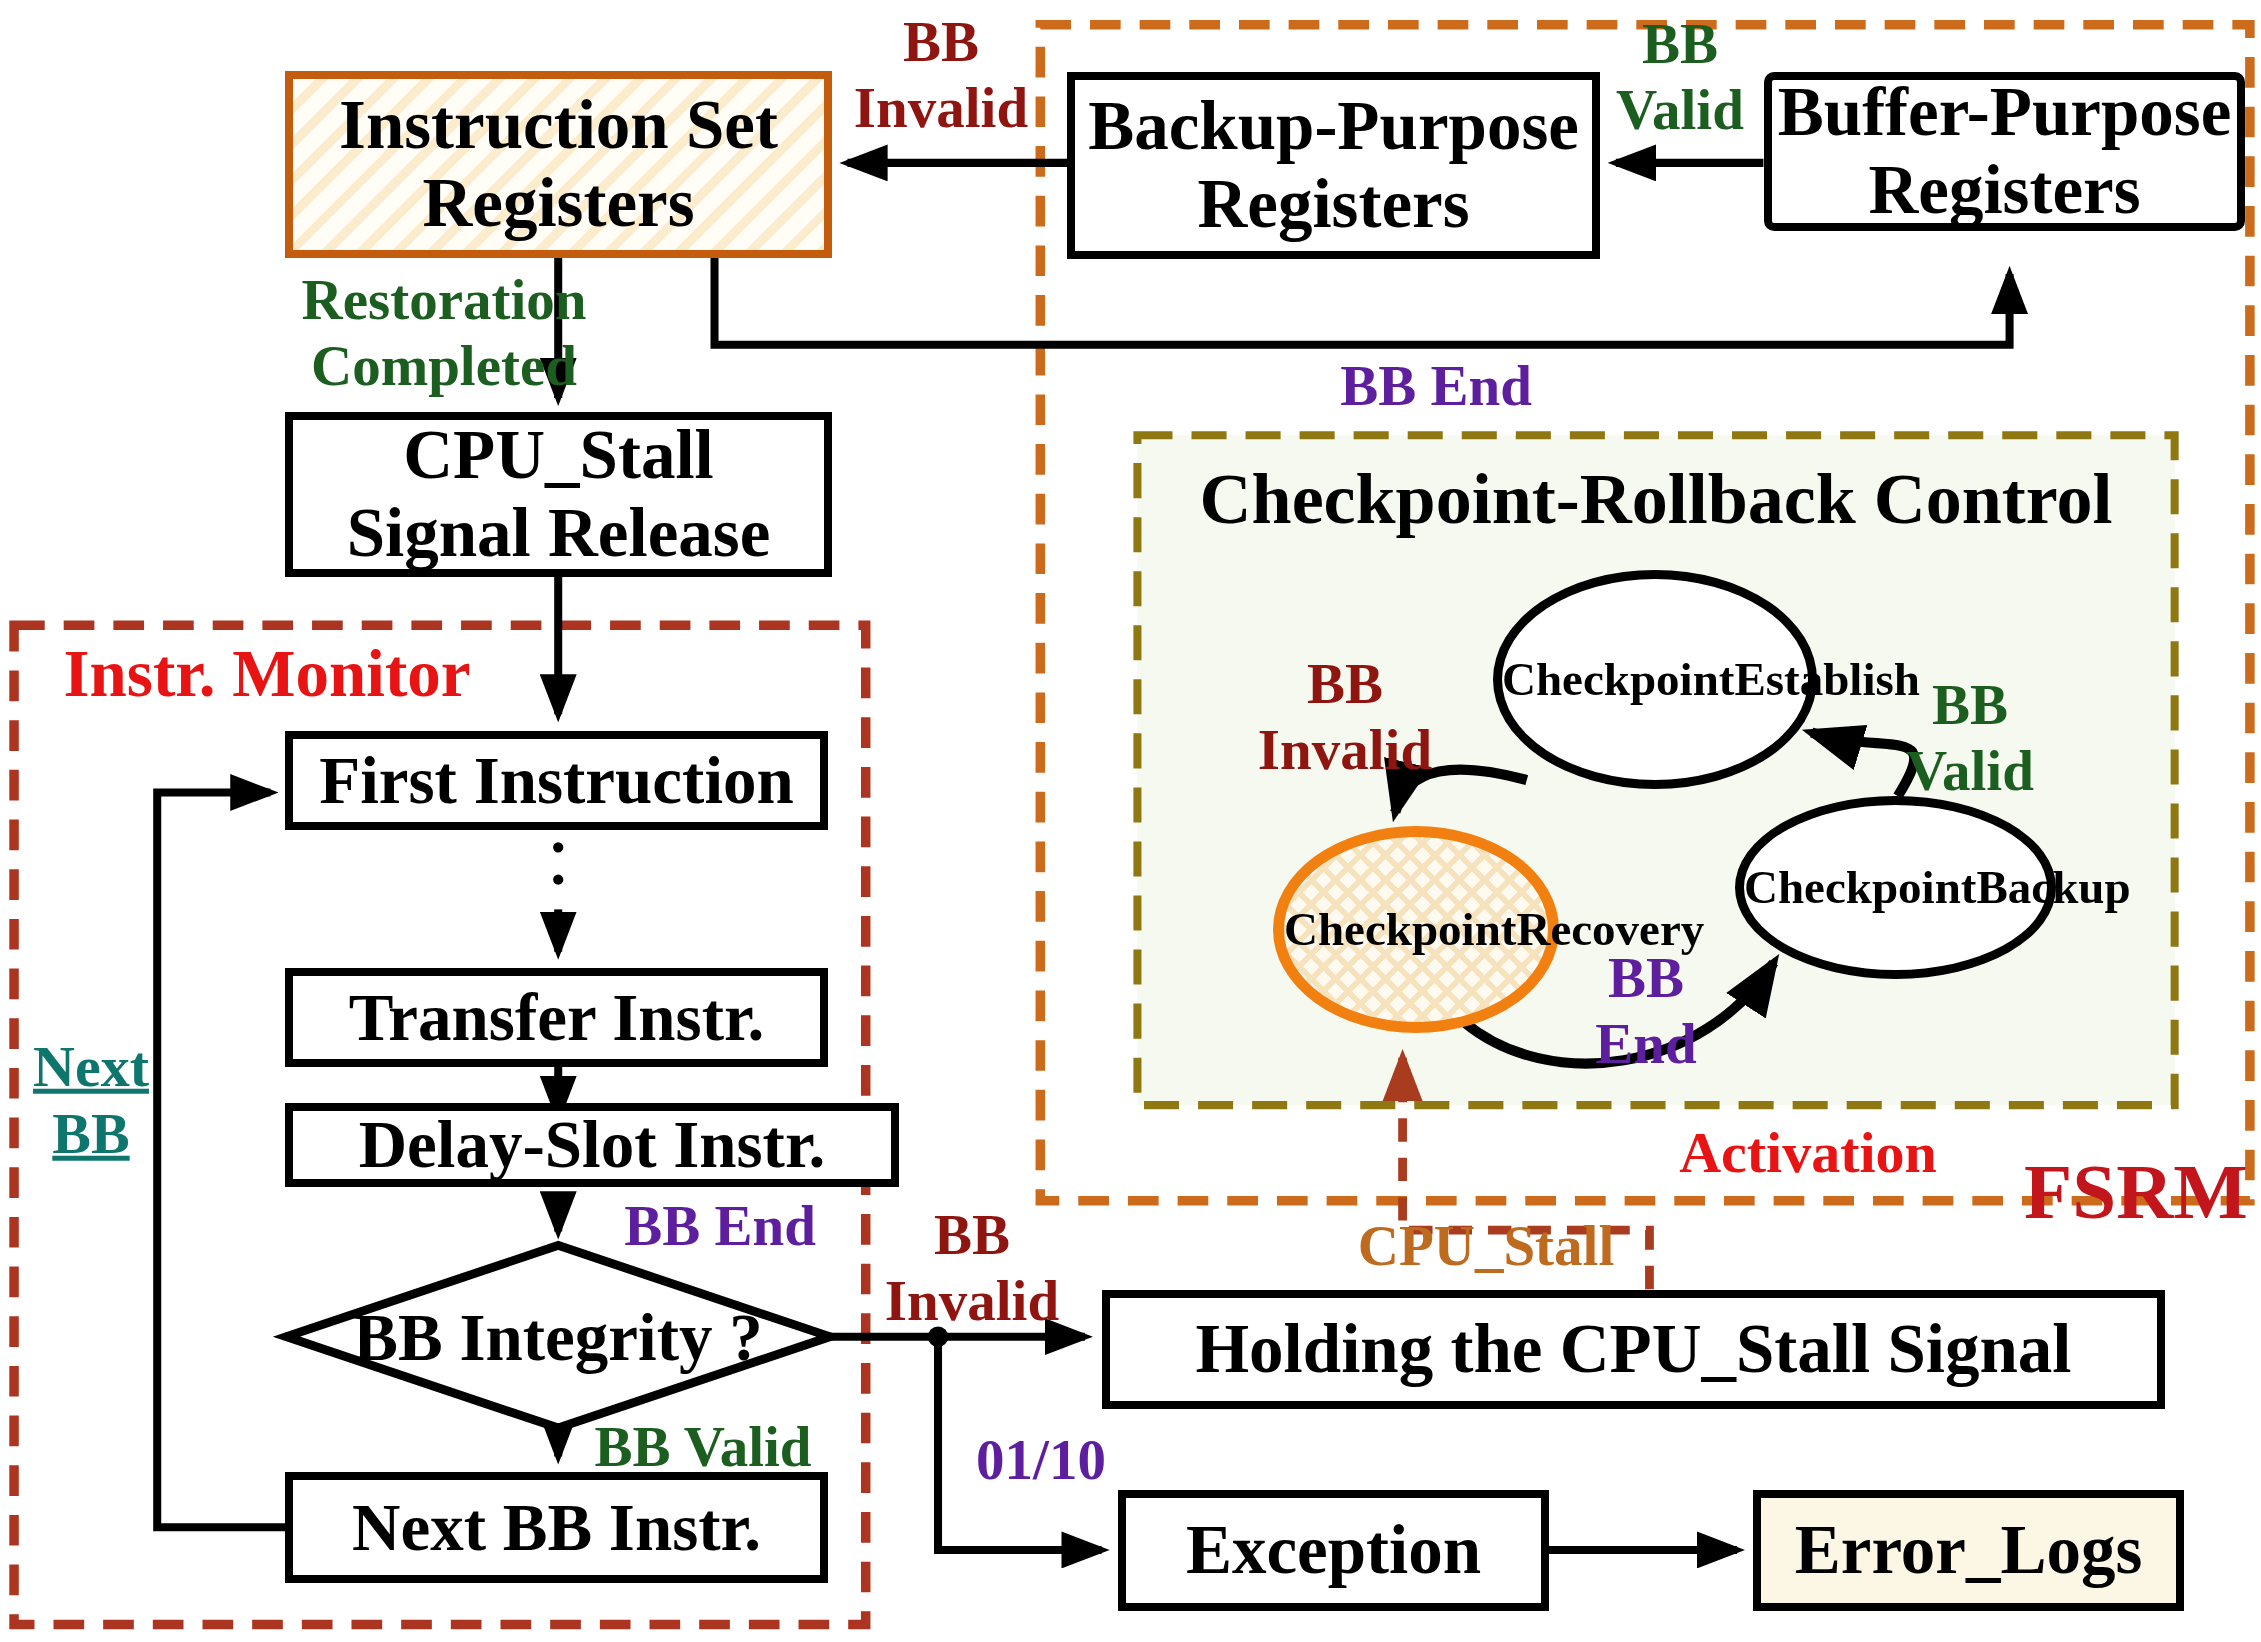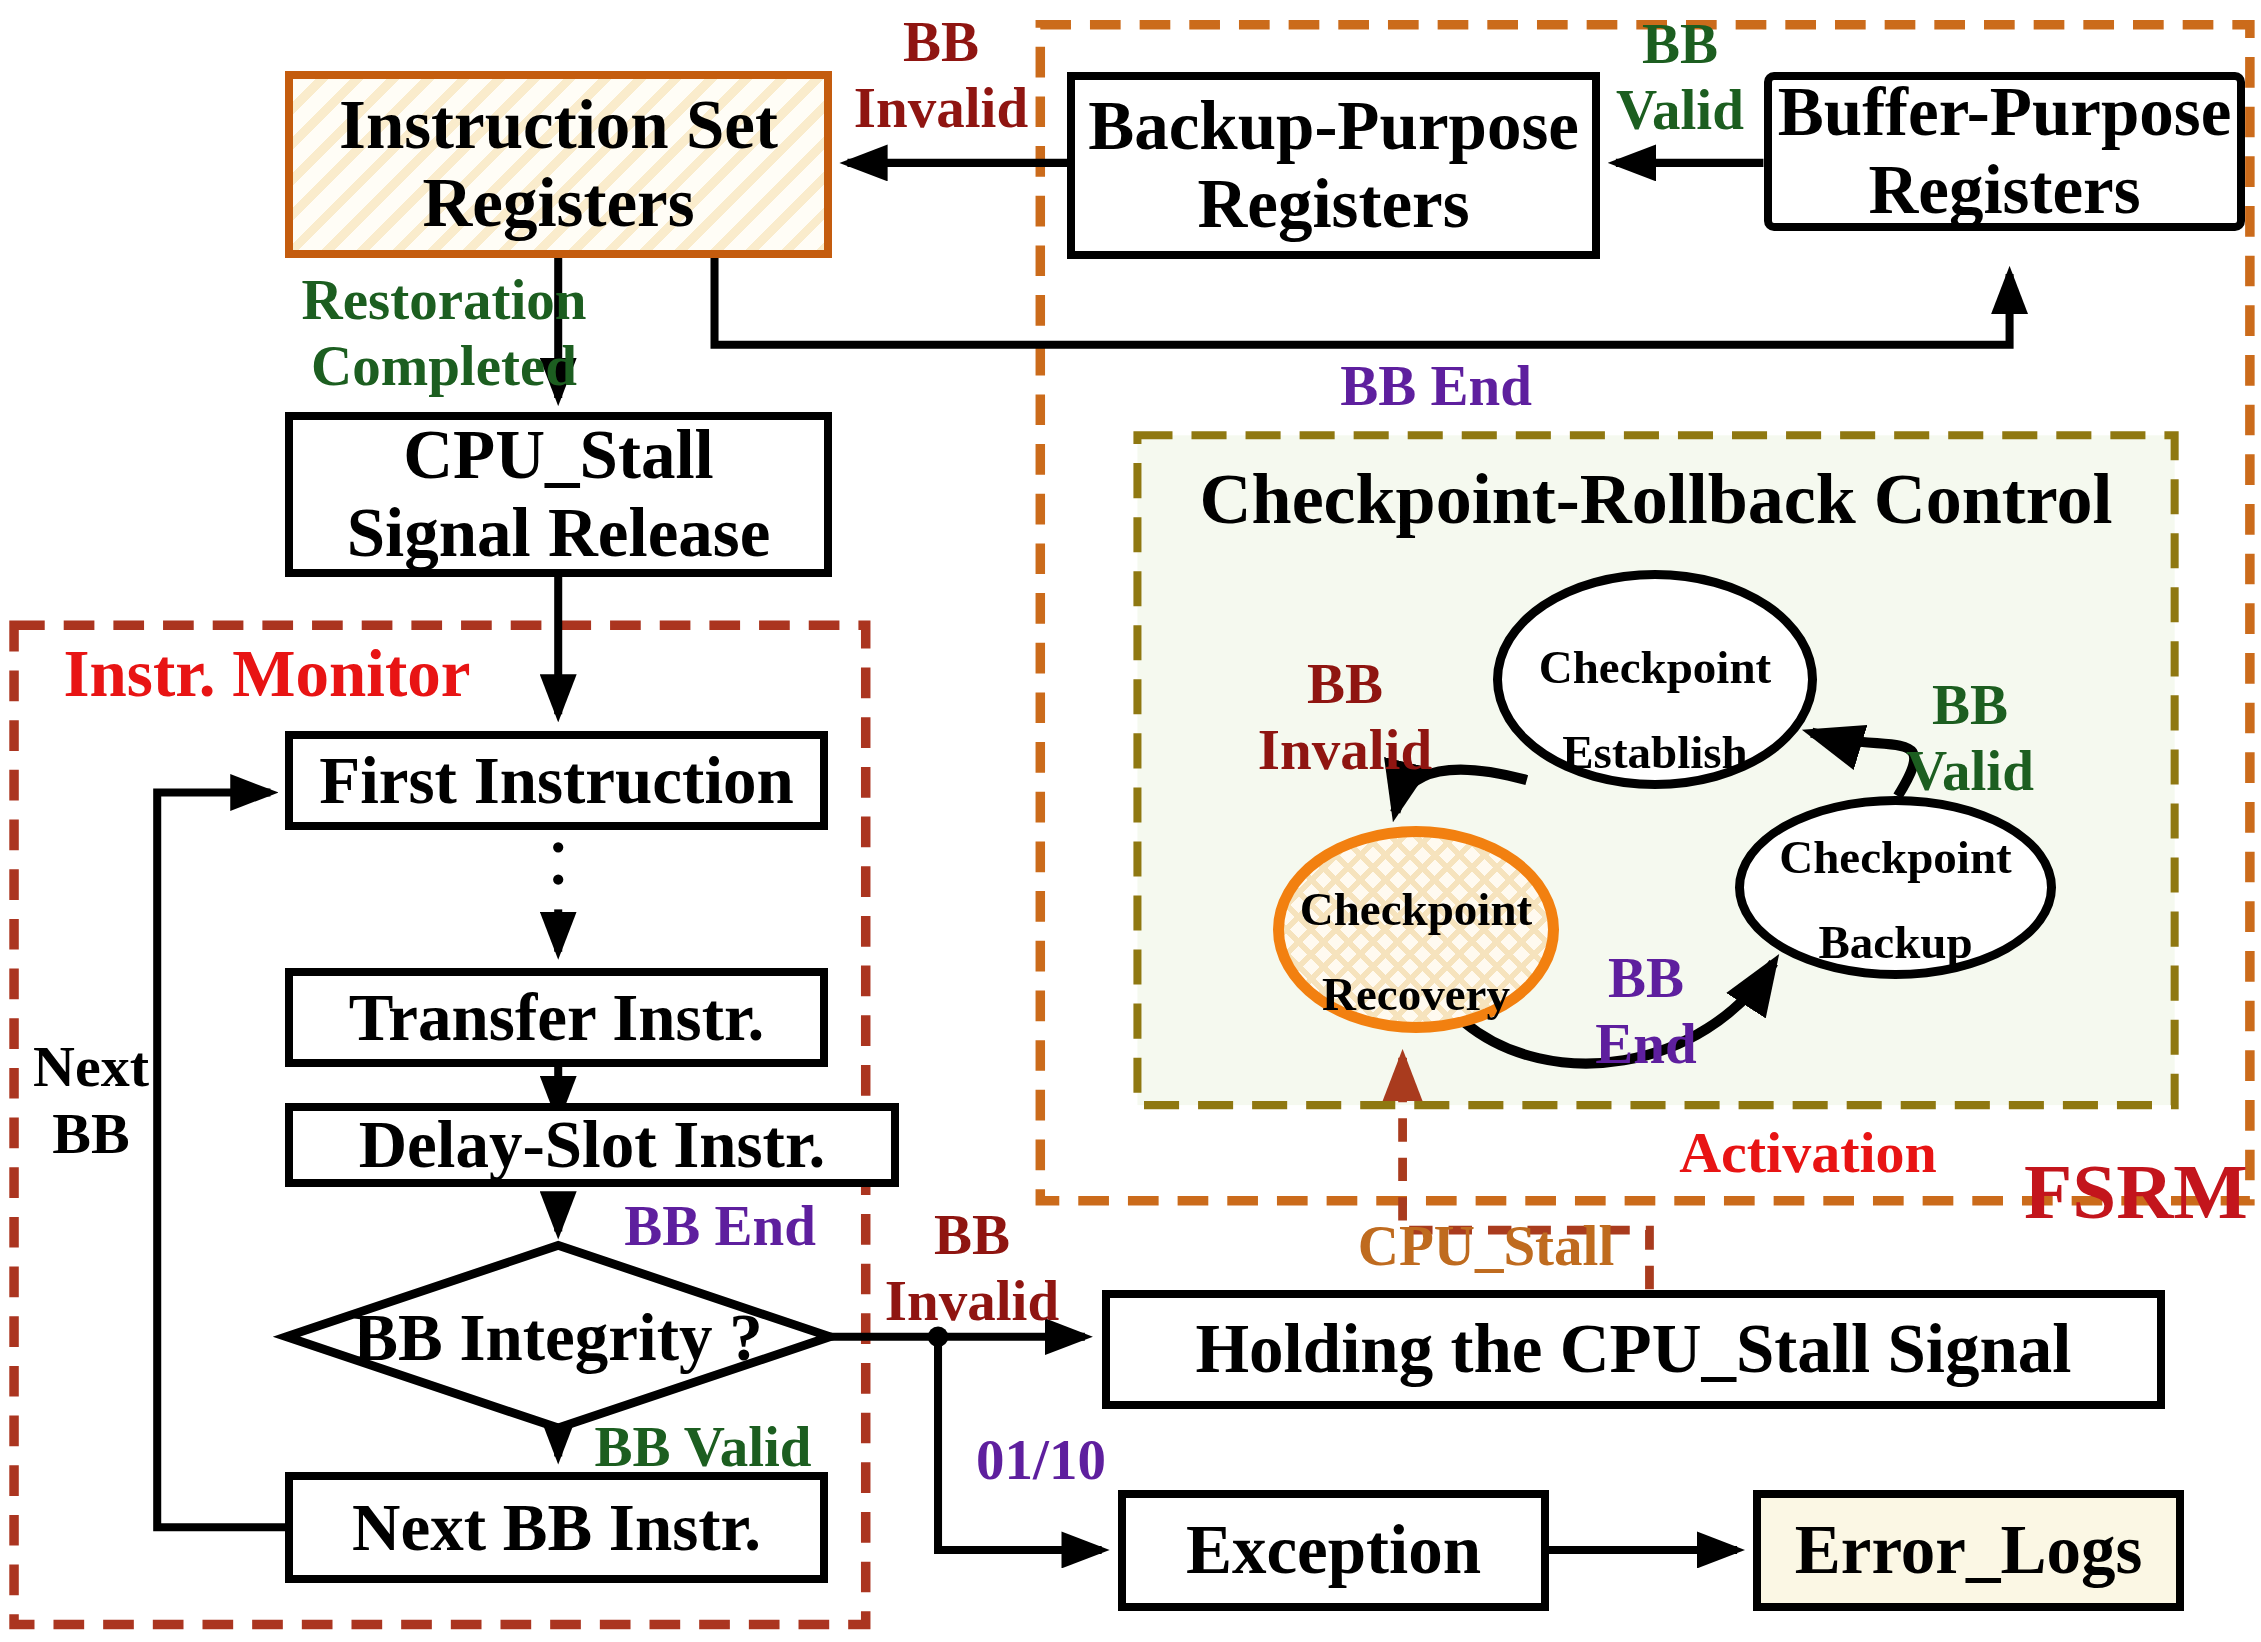--- a/index.html
+++ b/index.html
@@ -1,22 +1,22 @@
 <!DOCTYPE html>
 <html style="--accent_orange_box: #c45c0e; --fsrm_dash: #cb6b1b; --monitor_dash: #ab3520; --crc_dash: #8f7811; --crc_fill: #f5f9ef; --dark_red: #8f1511; --dark_green: #1c5e20; --purple: #5e1f9e; --bright_red: #e81414; --fsrm_red: #c3151c; --orange_label: #bf6b1f; --activation_dash: #a93b1e; --recovery_border: #f28010; --error_fill: #fbf7e4;font-size:11.7px"><head>
 <meta charset="utf-8">
 <style>
   html,body{margin:0;padding:0;background:#fff;}
   #canvas{position:relative;width:2261px;height:1642px;background:#ffffff;overflow:hidden;
           font-family:"Liberation Serif","DejaVu Serif",serif;font-weight:bold;color:#000;}
   #wires{position:absolute;left:0;top:0;z-index:1;}
   .node{position:absolute;z-index:3;display:flex;flex-direction:column;align-items:center;justify-content:center;
         background:#fff;border:8px solid #000;box-sizing:border-box;text-align:center;line-height:1.12;}
-  .ellipse{position:absolute;z-index:3;display:flex;flex-direction:column;align-items:center;justify-content:flex-end;
-        background:#fff;border:9.5px solid #000;border-radius:50%;box-sizing:border-box;text-align:center;line-height:1.2;gap:28px;}
+  .ellipse{position:absolute;z-index:3;display:flex;flex-direction:row;align-items:center;justify-content:space-between;
+        background:#fff;border:9.5px solid #000;border-radius:50%;box-sizing:border-box;text-align:center;line-height:1.2;}
   .lbl{position:absolute;z-index:4;transform:translate(-50%,-50%);text-align:center;white-space:nowrap;line-height:1.16;} .f92{font-size:67px;} .f78{font-size:57px;}
   .darkred{color:var(--dark_red,#8f1511);}
   .green{color:var(--dark_green,#1c5e20);}
   .purple{color:var(--purple,#5e1f9e);}
   .red{color:var(--bright_red,#e81414);}
   .fsrmred{color:var(--fsrm_red,#c3151c);margin-top:40px;}
   .orange{color:var(--orange_label,#bf6b1f);}
   #isr{left:285px;top:71px;width:547px;height:187px;border-color:var(--accent_orange_box,#c45c0e);
        background:repeating-linear-gradient(135deg,#fffdf6 0 16px,#faeccc 16px 25px);font-size:69px;}
   #backup-box{left:1067px;top:72px;width:533px;height:187px;font-size:69px;}
@@ -32,21 +32,21 @@
   #establish-el{left:1493px;top:570px;width:324px;height:219px;font-size:47px;}
   #recovery-el{left:1273px;top:826px;width:286px;height:207px;font-size:47px;
        border:11px solid var(--recovery_border,#f28010);
        background:repeating-linear-gradient(45deg,rgba(246,227,189,0) 0 11.7px,#f6e3bd 11.7px 17.5px),
                   repeating-linear-gradient(135deg,#fffaf0 0 11.7px,#f6e3bd 11.7px 17.5px);}
   #backup-el{left:1735px;top:796px;width:321px;height:183px;font-size:47px;}
   #crc-title{font-size:72px;}
   #fsrm-lbl{font-size:79px;}
   #monitor-lbl{font-size:67px;}
   #activation-lbl{font-size:58px;}
-  .nextbb-lbl{font-size:58px;color:#000000;}
+  .nextbb-lbl{font-size:58px;color:#0f766e;text-decoration:underline;}
 </style>
 </head>
 <body>
 
 <div id="canvas">
 
   <svg id="wires" width="2261" height="1642" viewBox="0 0 3095 2248">
     <defs>
       <marker id="ah" markerWidth="6" markerHeight="4.6" refX="5" refY="2.3" orient="auto">
         <path d="M0,0 L6,2.3 L0,4.6 Z" fill="#000"></path>

